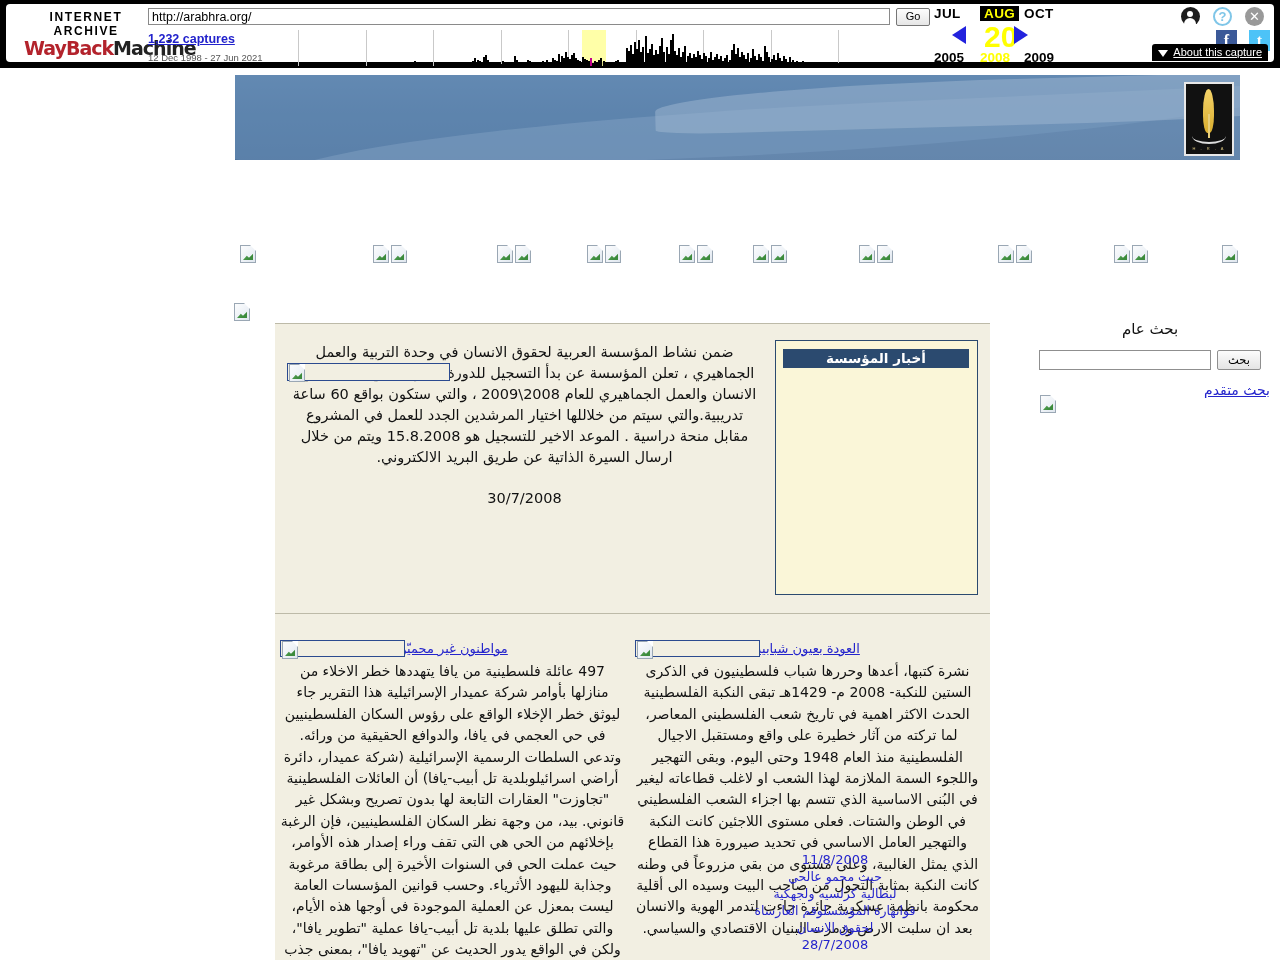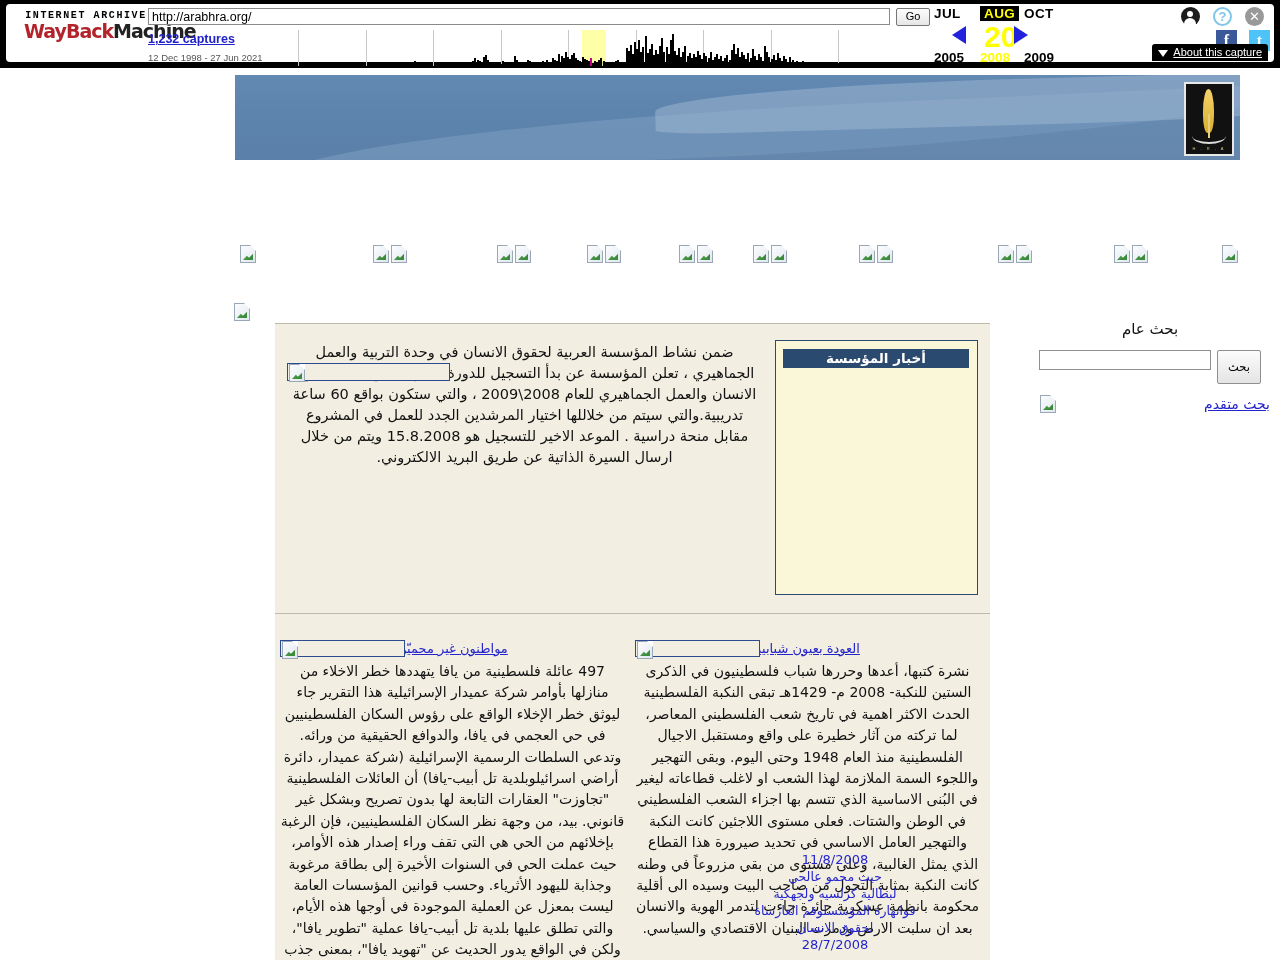--- a/index.html
+++ b/index.html
@@ -26,22 +26,22 @@
     background: #ffffff;
     border-radius: 4px;
     box-sizing: border-box;
   }
   #wm-logo {
     position: absolute; left: 18px; top: 6px;
     width: 124px; text-align: center;
     direction: ltr;
   }
   #wm-logo .ia-sub {
-    font-family: Liberation Mono, monospace;
-    font-size: 10px; letter-spacing: 1.6px;
+    font-family: Liberation Sans, sans-serif;
+    font-size: 12px; letter-spacing: 1.6px;
     color: #000; font-weight: bold;
   }
   #wm-logo .wm-word {
     font-family: "DejaVu Sans", sans-serif;
     font-size: 19px; font-weight: bold;
     letter-spacing: -1px; line-height: 19px;
     margin-top: 1px;
   }
   #wm-logo .wm-word .red { color: #b3232c; }
   #wm-logo .wm-word .blk { color: #222; }
@@ -364,21 +364,21 @@
   #searchcol {
     position: absolute; left: 1030px; top: 252px;
     width: 240px; direction: rtl; text-align: center;
   }
   #searchcol .s-title {
     font-family: "DejaVu Sans", sans-serif;
     font-size: 15px; color: #111; margin-bottom: 12px;
   }
   #searchcol .s-row { direction: rtl; white-space: nowrap; }
   #searchcol .s-btn {
-    width: 44px; height: 34px;
+    width: 44px; height: 20px;
     font-family: "DejaVu Sans", sans-serif; font-size: 11.5px;
     border: 1px solid #8f8f8f;
     background: linear-gradient(#fcfcfc,#e4e4e4);
     color: #000; cursor: pointer; vertical-align: top;
     border-radius: 2px; box-sizing: border-box;
   }
   #searchcol .s-input {
     width: 172px; height: 20px;
     border: 1px solid #8f8f8f; background: #fff;
     margin-right: 6px; vertical-align: top;
@@ -709,20 +709,21 @@
 
     <div id="newsbox">
       <div class="nb-head">أخبار المؤسسة</div>
     </div>
 
     <div id="lead">
       <span class="lead-titlebar">
           <span class="brokenimg"></span>
         </span>
       <div class="lead-body">ضمن نشاط المؤسسة العربية لحقوق الانسان في وحدة التربية والعمل الجماهيري ، تعلن المؤسسة عن بدأ التسجيل للدورة التدريبية في مجال حقوق الانسان والعمل الجماهيري للعام 2008\2009 ، والتي ستكون بواقع 60 ساعة تدريبية.والتي سيتم من خلاللها اختيار المرشدين الجدد للعمل في المشروع مقابل منحة دراسية . الموعد الاخير للتسجيل هو 15.8.2008 ويتم من خلال ارسال السيرة الذاتية عن طريق البريد الالكتروني.</div>
+      <div class="lead-date">30/7/2008</div>
     </div>
 
     <div class="col-art" id="art-right">
       <span class="art-title">العودة بعيون شبابية</span>
       <span class="art-titlebar">
           <span class="brokenimg"></span>
         </span>
       <div class="art-body">نشرة كتبها، أعدها وحررها شباب فلسطينيون في الذكرى الستين للنكبة- 2008 م- 1429هـ تبقى النكبة الفلسطينية الحدث الاكثر اهمية في تاريخ شعب الفلسطيني المعاصر، لما تركته من آثار خطيرة على واقع ومستقبل الاجيال الفلسطينية منذ العام 1948 وحتى اليوم. وبقى التهجير واللجوء السمة الملازمة لهذا الشعب او لاغلب قطاعاته ليغير في البُنى الاساسية الذي تتسم بها اجزاء الشعب الفلسطيني في الوطن والشتات. فعلى مستوى اللاجئين كانت النكبة والتهجير العامل الاساسي في تحديد صيرورة هذا القطاع الذي يمثل الغالبية، وعلى مستوى من بقي مزروعاً في وطنه كانت النكبة بمثابة التحول من صاحب البيت وسيده الى أقلية محكومة بانظمة عسكربة جائرة جاءت لتدمر الهوية والانسان بعد ان سلبت الارض ودمرت البنيان الاقتصادي والسياسي.</div>
     </div>
 

